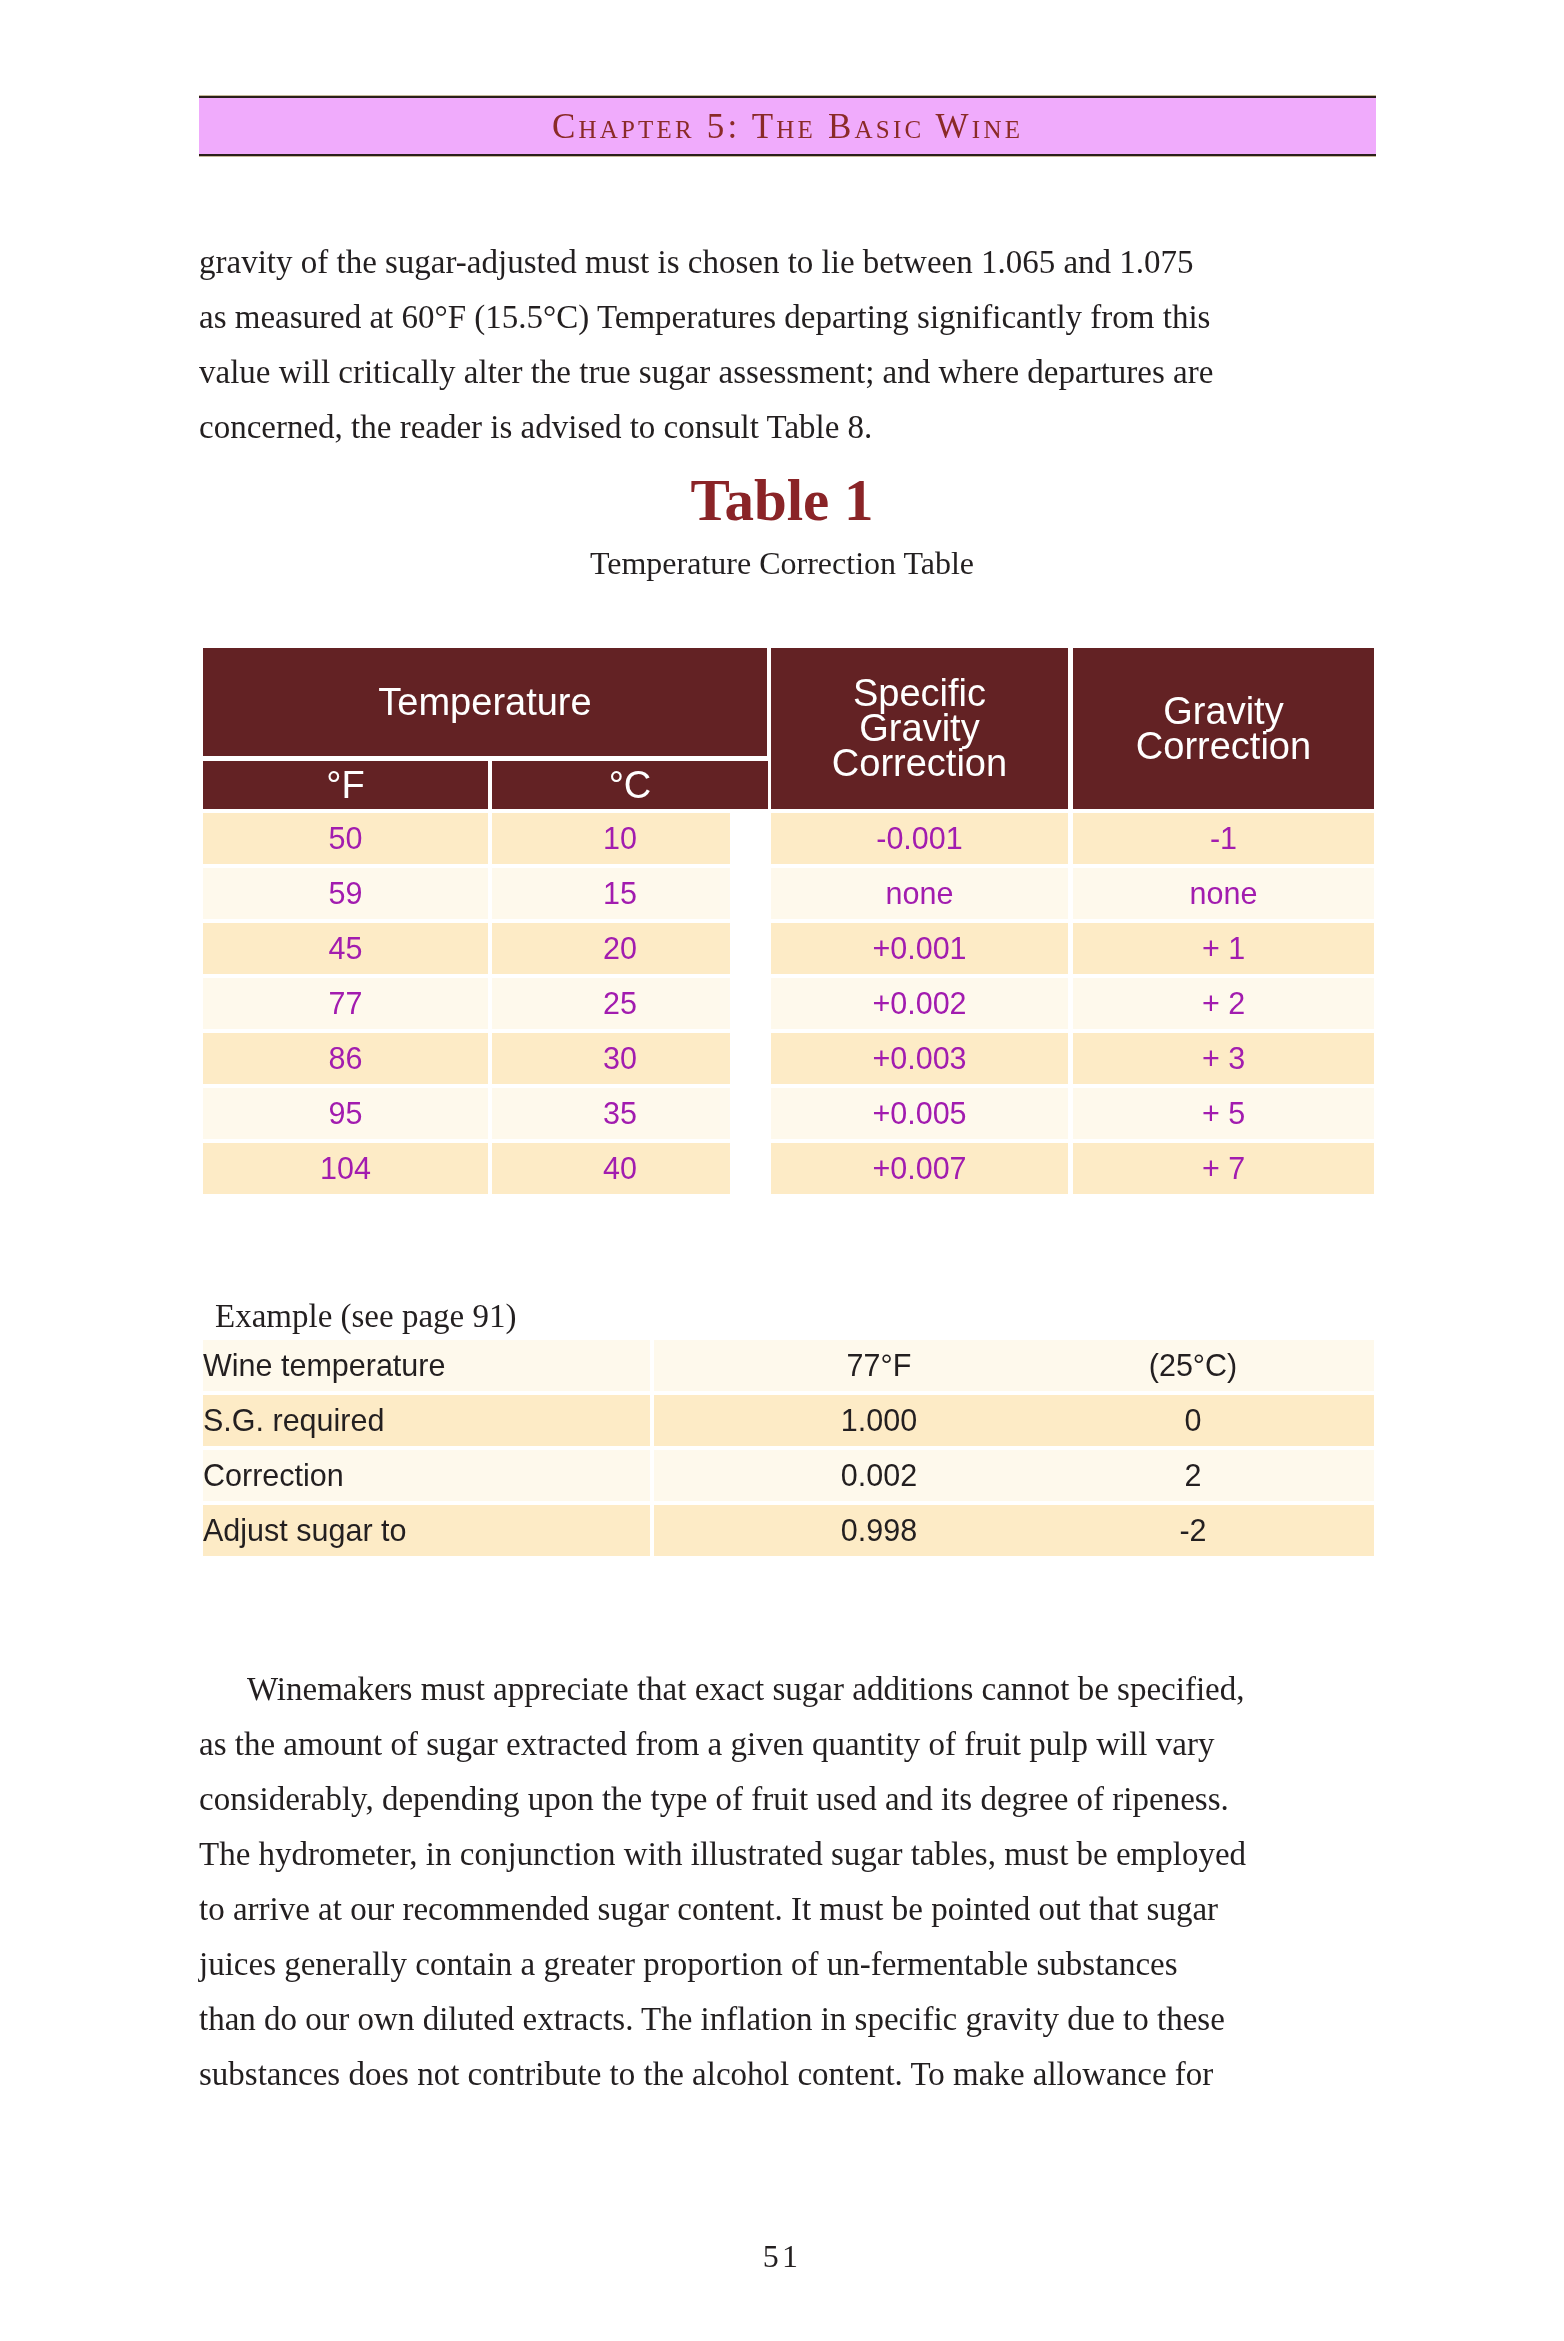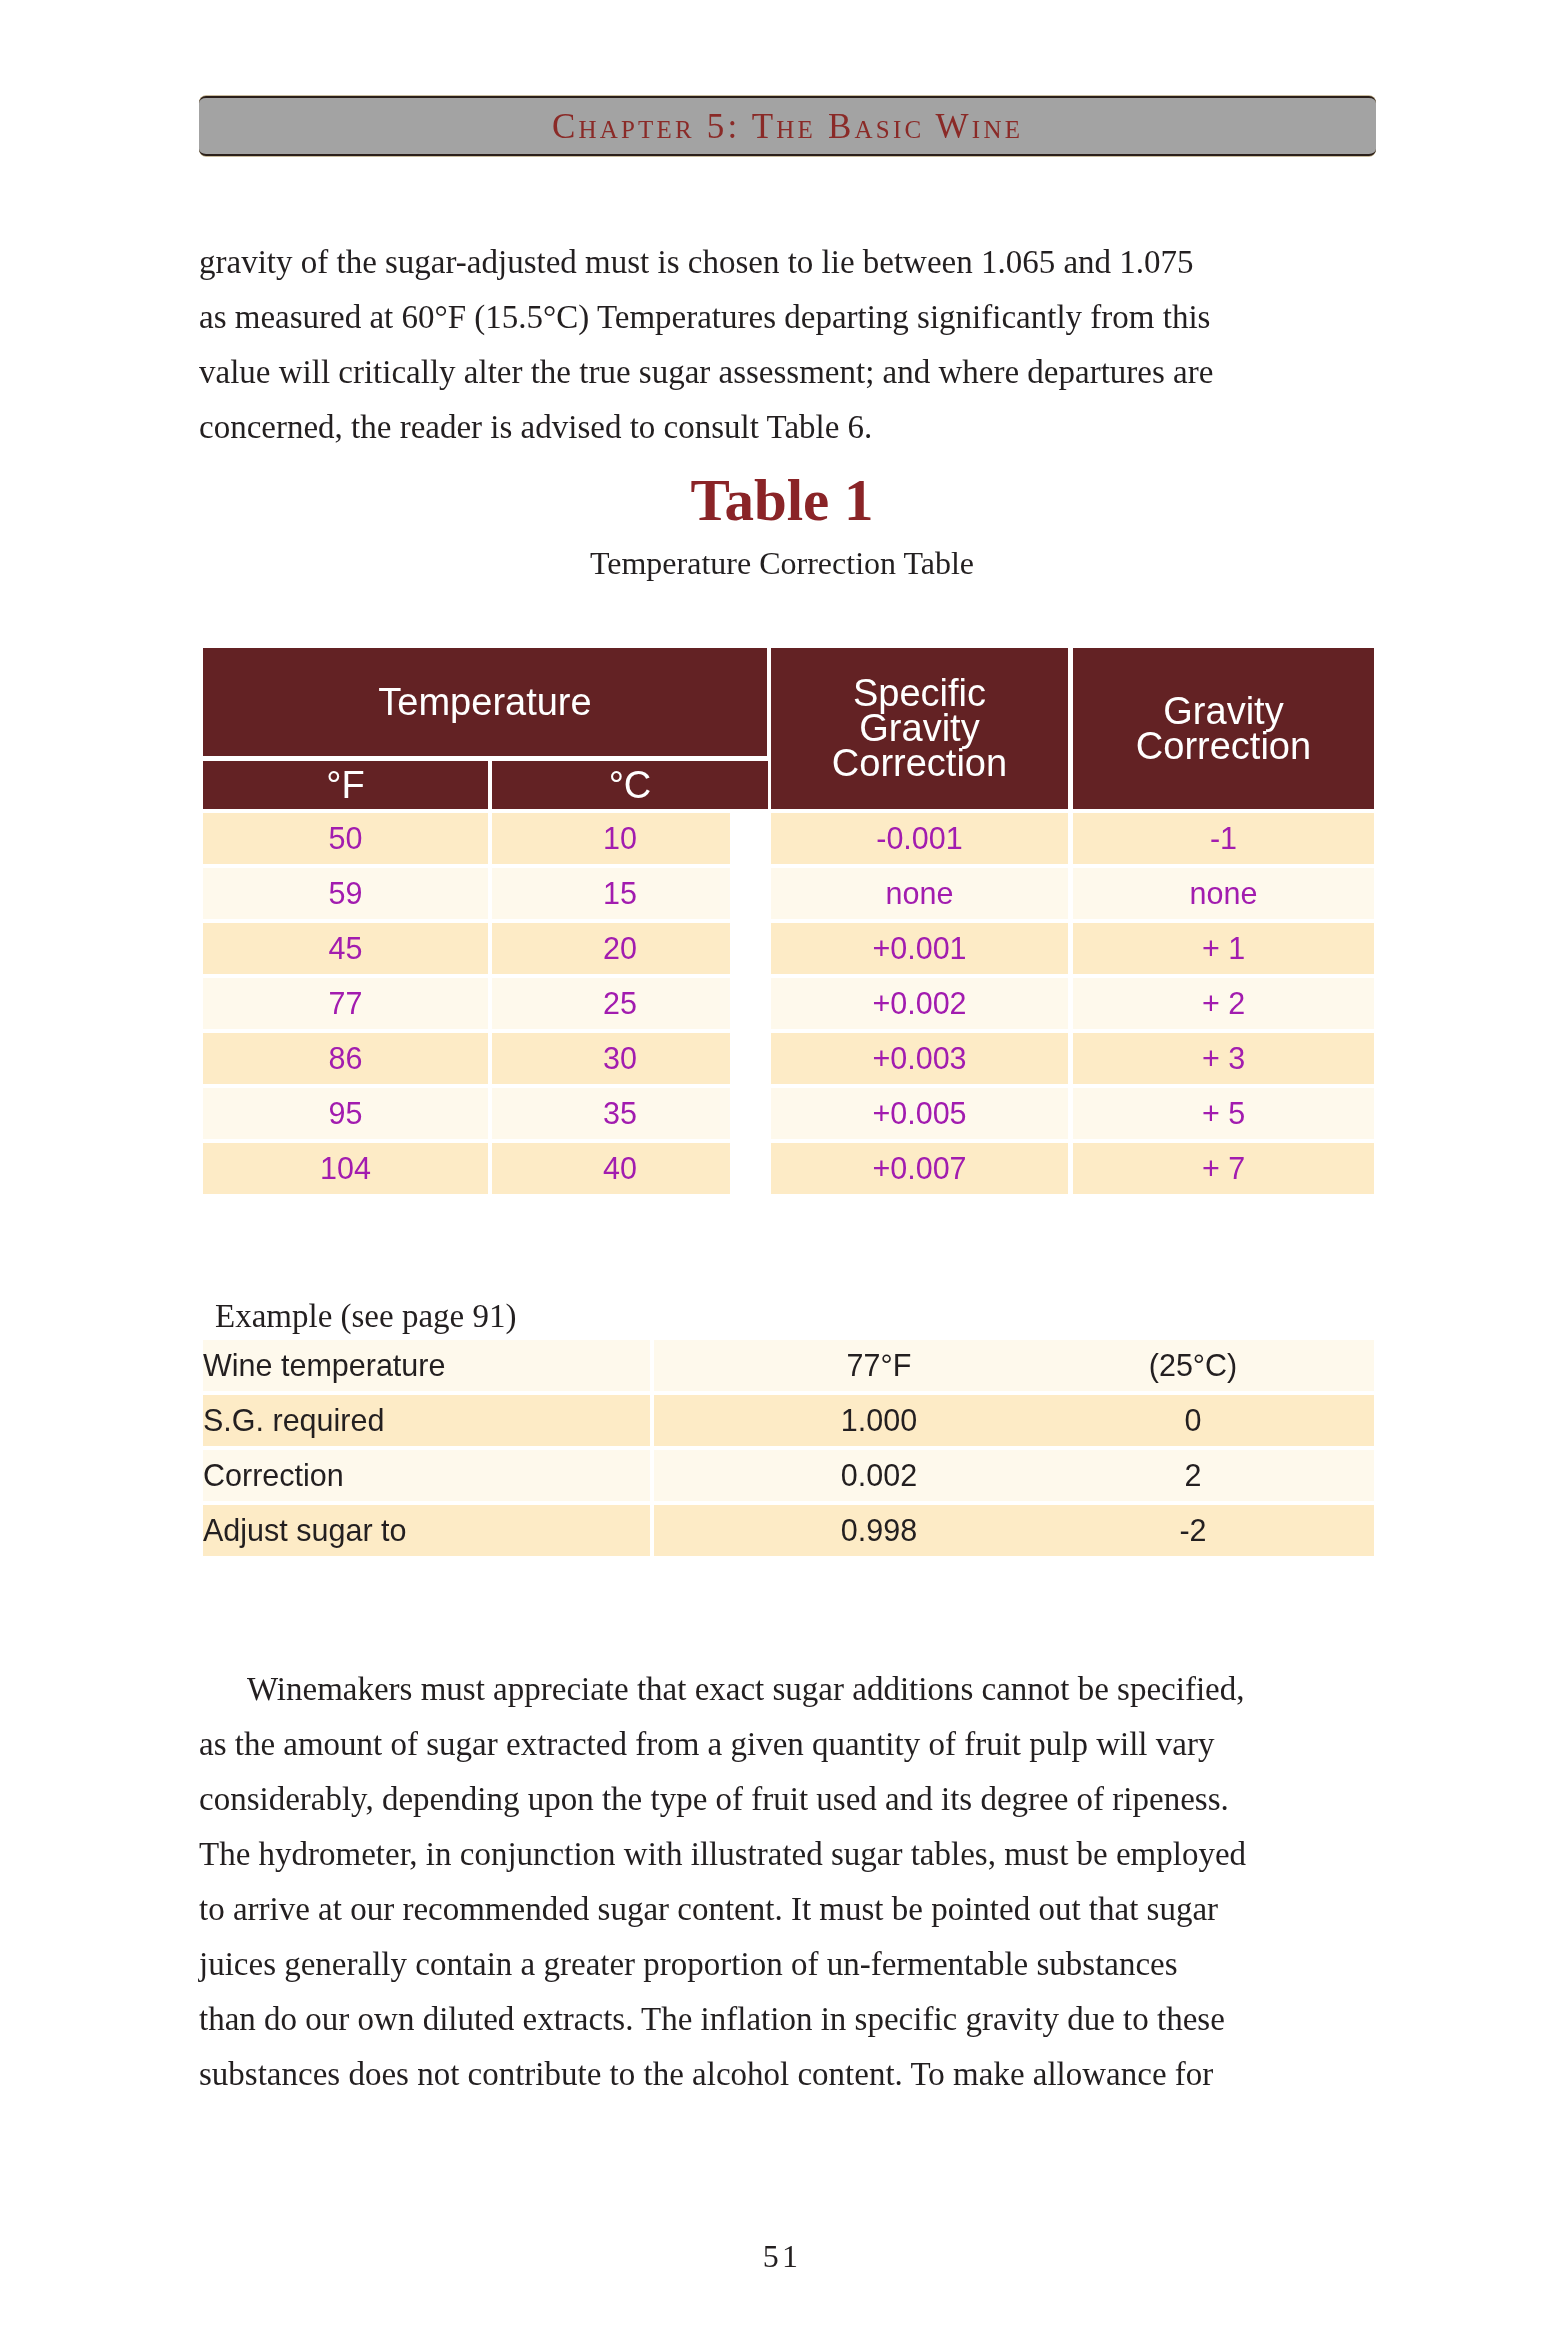--- a/index.html
+++ b/index.html
@@ -1,21 +1,21 @@
 <!DOCTYPE html>
 <html style="font-size:13px"><head>
 <meta charset="utf-8">
 <style>
   html, body { margin: 0; padding: 0; background: #ffffff; }
   body { width: 1564px; height: 2342px; position: relative; overflow: hidden;
          font-family: "Liberation Serif", "DejaVu Serif", serif; color: #231f20; }
 
   .header-band { position: absolute; left: 199px; top: 96px; width: 1177px; height: 56px;
-    background: #a3a3a3; border-top: 2.4px solid #2a1f1a; border-bottom: 2.4px solid #2a1f1a;
-    box-shadow: 0 -0.8px 0 #b9a77f, 0 0.8px 0 #b9a77f; display: flex; align-items: center; justify-content: center; border-radius: 7px; }
+    background: #f0abfc; border-top: 2.4px solid #2a1f1a; border-bottom: 2.4px solid #2a1f1a;
+    box-shadow: 0 -0.8px 0 #b9a77f, 0 0.8px 0 #b9a77f; display: flex; align-items: center; justify-content: center; }
   .header-title { font-family: "Liberation Serif", "DejaVu Serif", serif; font-variant: small-caps;
     color: #8a2a27; font-size: 35px; letter-spacing: 3.2px; line-height: 1; }
 
   .body-text { position: absolute; left: 199px; width: 1177px; font-size: 33px; line-height: 55px;
     color: #231f20; margin: 0; }
   .body-text .line { display: block; white-space: nowrap; }
   .para1 { top: 235px; }
   .para2 { top: 1662px; }
   .indent { padding-left: 48px; }
 
@@ -65,21 +65,21 @@
 <body>
 
 <div class="header-band">
   <span class="header-title">Chapter 5: The Basic Wine</span>
 </div>
 
 <p class="body-text para1">
   <span class="line">gravity of the sugar-adjusted must is chosen to lie between 1.065 and 1.075</span>
   <span class="line">as measured at 60°F (15.5°C) Temperatures departing significantly from this</span>
   <span class="line">value will critically alter the true sugar assessment; and where departures are</span>
-  <span class="line">concerned, the reader is advised to consult Table 6.</span>
+  <span class="line">concerned, the reader is advised to consult Table 8.</span>
 </p>
 
 <div class="table-title">Table 1</div>
 <div class="table-subtitle">Temperature Correction Table</div>
 
 <div class="tbl sans">
   <div class="hdr">
     <div class="hcell h-temp">Temperature</div>
     <div class="hcell h-f">°F</div>
     <div class="hcell h-c">°C</div>

